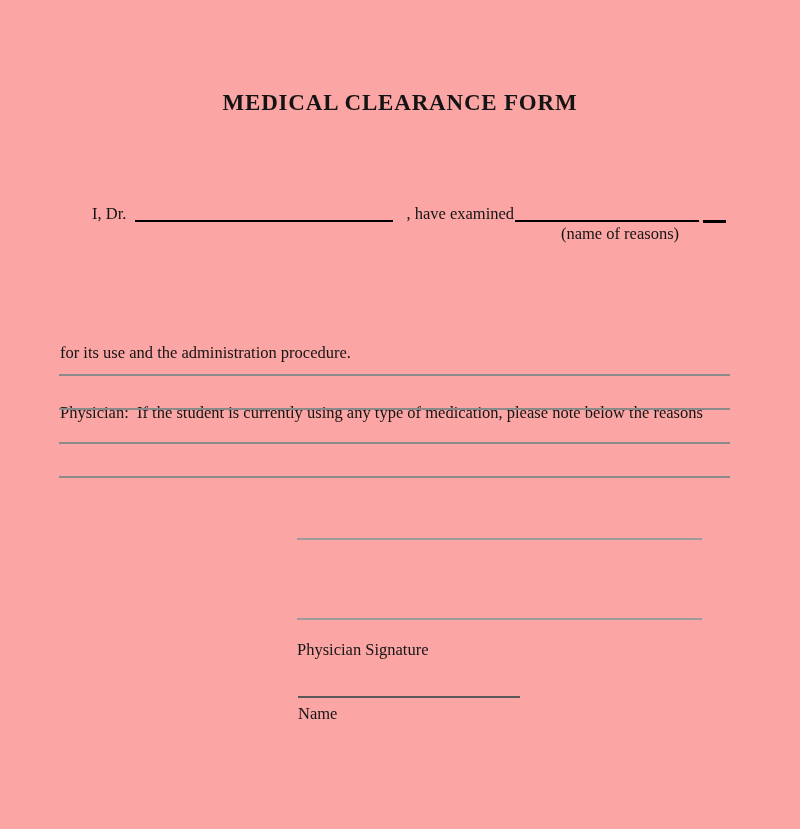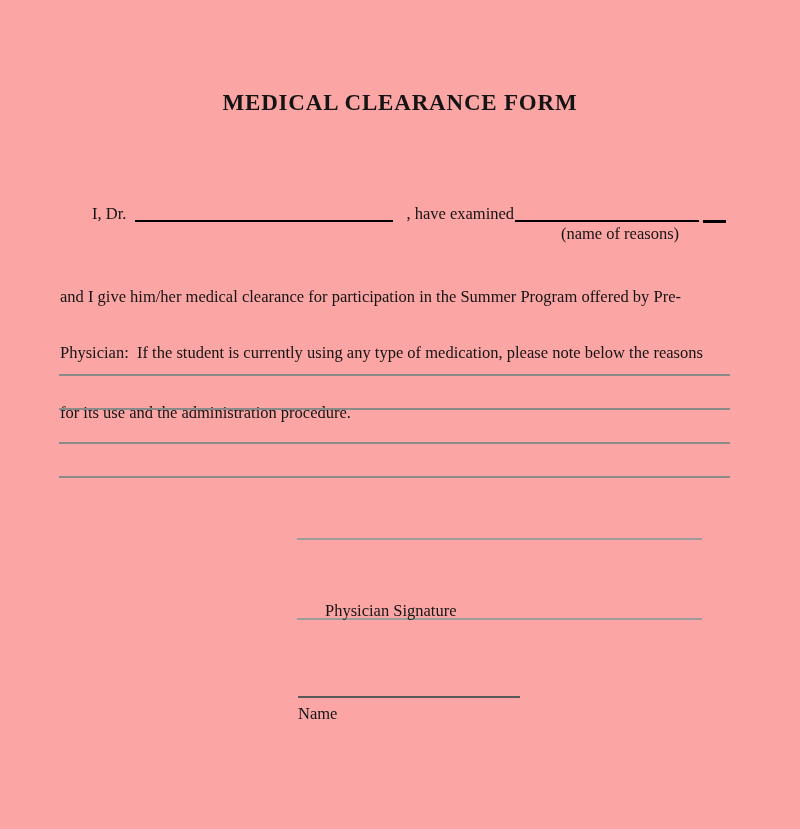--- a/index.html
+++ b/index.html
@@ -86,43 +86,42 @@
     width: 222px;
     height: 1.5px;
     background: #595959;
     top: 696px;
   }
   .sig-label {
     position: absolute;
     left: 297px;
   }
   .name-label-pos { top: 549px; }
-  .signature-label-pos { top: 601px; margin-left: 28px; }
+  .signature-label-pos { top: 640px; }
   .date-label-pos { left: 298px; top: 704px; }
 </style>
 </head>
 <body>
 
 <div class="page">
 
   <h1 class="title">MEDICAL CLEARANCE FORM</h1>
 
   <div class="row1 bodytext">
     <span>I, Dr.</span><span class="blank blank-doctor"></span><span class="mid">,  have examined</span><span class="blank blank-student"></span><span class="blank blank-tail"></span>
   </div>
 
   <div class="caption-name-of-student bodytext">(name of reasons)</div>
 
   <div class="para1 bodytext">
-    <div>and I give him/her medical clearance for participation in the Summer Program offered by Pre-</div>
   </div>
 
   <div class="para2 bodytext">
+    <div>for its use and the administration procedure.</div>
     <div>Physician:  If the student is currently using any type of medication, please note below the reasons</div>
-    <div>for its use and the administration procedure.</div>
   </div>
 
   <div class="write-line wl-1"></div>
   <div class="write-line wl-2"></div>
   <div class="write-line wl-3"></div>
   <div class="write-line wl-4"></div>
 
   <div class="sig-line name-line"></div>
 
   <div class="sig-line signature-line"></div>

